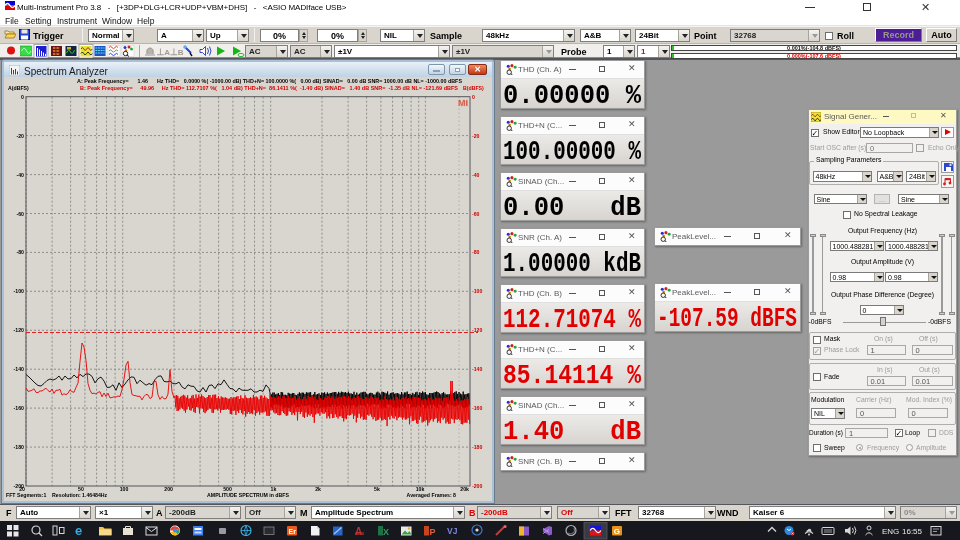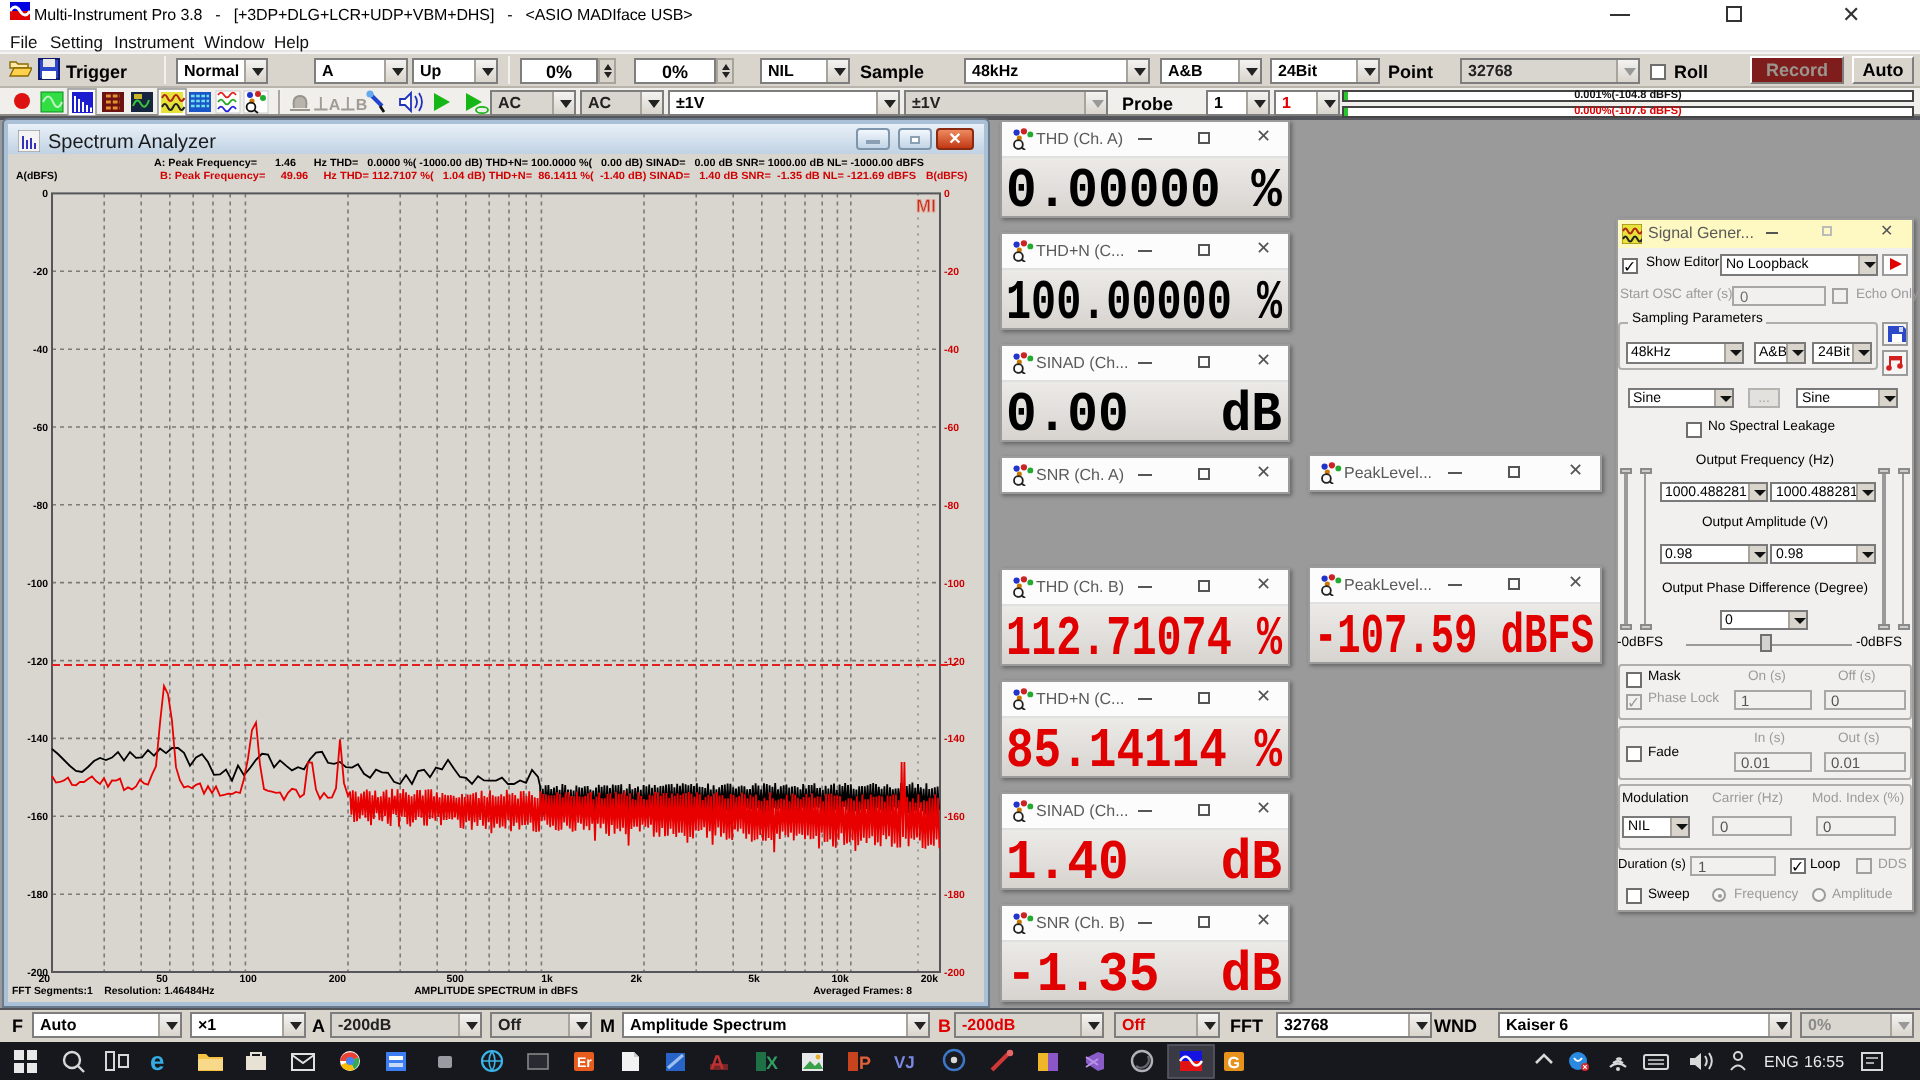--- a/index.html
+++ b/index.html
@@ -70,21 +70,21 @@
 <div class="spin" style="left:317px;top:29px;width:41px;height:13px;line-height:12px">0%<span class="ud"></span></div>
 <div class="cb " style="left:380px;top:29px;width:45px;height:13px">NIL<span class="ar"></span></div>
 <div class="lbl" style="left:430px;top:31px">Sample</div>
 <div class="cb " style="left:482px;top:29px;width:93px;height:13px">48kHz<span class="ar"></span></div>
 <div class="cb " style="left:580px;top:29px;width:51px;height:13px">A&amp;B<span class="ar"></span></div>
 <div class="cb " style="left:635px;top:29px;width:55px;height:13px">24Bit<span class="ar"></span></div>
 <div class="lbl" style="left:694px;top:31px">Point</div>
 <div class="cb gray dis" style="left:730px;top:29px;width:90px;height:13px">32768<span class="ar"></span></div>
 <div class="ck" style="left:825px;top:32px"></div>
 <div class="lbl" style="left:837px;top:31px">Roll</div>
-<div class="abs" style="left:875px;top:28px;width:47px;height:14px;background:#7f1d1d;border:1px solid #fff;border-right-color:#7e7e7e;border-bottom-color:#7e7e7e;font-size:9px;font-weight:bold;color:#9a968e;text-align:center;line-height:12px">Record</div>
+<div class="abs" style="left:875px;top:28px;width:47px;height:14px;background:#4c1d95;border:1px solid #fff;border-right-color:#7e7e7e;border-bottom-color:#7e7e7e;font-size:9px;font-weight:bold;color:#9a968e;text-align:center;line-height:12px">Record</div>
 <div class="abs" style="left:926px;top:28px;width:31px;height:14px;background:#d9d5cd;border:1px solid #fff;border-right-color:#7e7e7e;border-bottom-color:#7e7e7e;font-size:9px;font-weight:bold;color:#000;text-align:center;line-height:12px">Auto</div>
 <div class="abs" style="left:0;top:44px;width:960px;height:14px;background:#f0efec;border-bottom:1px solid #8e8a84"></div>
 <div class="abs" style="left:0;top:58px;width:960px;height:2px;background:#55565c"></div>
 
 <svg class="abs" style="left:4px;top:44px" width="276" height="14" viewBox="0 0 276 14">
  <circle cx="7" cy="6.5" r="4" fill="#dd1111"></circle>
  <rect x="16.5" y="2" width="11" height="10" fill="#33dd44" stroke="#0a8a1a" stroke-width="0.5"></rect>
  <path d="M17.5,7 Q20.2,1.5 22.5,7 Q24.8,12 27,7" fill="none" stroke="#bff5c5" stroke-width="1"></path>
  <rect x="30" y="0.5" width="14" height="13.5" fill="#fdfdfd" stroke="#9a9a9a" stroke-width="0.8"></rect>
  <rect x="32" y="2" width="10.5" height="10.5" fill="#1b1bd0"></rect>
@@ -306,20 +306,23 @@
    <circle cx="10" cy="3.5" r="1.6" fill="#22aa33"></circle>
         <circle cx="4" cy="5.5" r="1.4" fill="#cc7700"></circle>
    <circle cx="3.5" cy="9" r="2.4" fill="none" stroke="#222" stroke-width="1"></circle>
         <path d="M5.2,10.7 l2,1.3" stroke="#222" stroke-width="1"></path>
   </svg>
   <span class="tx">SNR (Ch. A)</span>
   <span class="mini" style="left:68px"></span>
   <span class="maxi" style="left:98px"></span>
   <span class="clos" style="left:127px">✕</span>
  </div>
+ <div class="val"><svg width="143" height="30" viewBox="0 0 143 30">
+        <text x="2" y="24" font-family="Liberation Mono" font-size="28" font-weight="bold" fill="#000" textLength="138" lengthAdjust="spacingAndGlyphs" style="white-space:pre">1.00000 kdB</text>
+      </svg></div>
 </div>
 <div class="ddp" style="left:500px;top:283.9px;width:145px">
  <div class="tt">
   <svg style="position:absolute;left:5px;top:3px" width="11" height="11" viewBox="0 0 12 12">
    <circle cx="2.5" cy="2.5" r="1.7" fill="#2233cc"></circle>
         <circle cx="6.5" cy="1.8" r="1.7" fill="#cc2222"></circle>
    <circle cx="10" cy="3.5" r="1.6" fill="#22aa33"></circle>
         <circle cx="4" cy="5.5" r="1.4" fill="#cc7700"></circle>
    <circle cx="3.5" cy="9" r="2.4" fill="none" stroke="#222" stroke-width="1"></circle>
         <path d="M5.2,10.7 l2,1.3" stroke="#222" stroke-width="1"></path>
@@ -379,23 +382,20 @@
    <circle cx="10" cy="3.5" r="1.6" fill="#22aa33"></circle>
         <circle cx="4" cy="5.5" r="1.4" fill="#cc7700"></circle>
    <circle cx="3.5" cy="9" r="2.4" fill="none" stroke="#222" stroke-width="1"></circle>
         <path d="M5.2,10.7 l2,1.3" stroke="#222" stroke-width="1"></path>
   </svg>
   <span class="tx">SNR (Ch. B)</span>
   <span class="mini" style="left:68px"></span>
   <span class="maxi" style="left:98px"></span>
   <span class="clos" style="left:127px">✕</span>
  </div>
- <div class="val"><svg width="143" height="30" viewBox="0 0 143 30">
-        <text x="2" y="24" font-family="Liberation Mono" font-size="28" font-weight="bold" fill="#e00000" textLength="138" lengthAdjust="spacingAndGlyphs" style="white-space:pre">-1.35&nbsp;&nbsp;dB</text>
-      </svg></div>
 </div>
 <div class="ddp" style="left:654px;top:227px;width:147px">
  <div class="tt">
   <svg style="position:absolute;left:5px;top:3px" width="11" height="11" viewBox="0 0 12 12">
    <circle cx="2.5" cy="2.5" r="1.7" fill="#2233cc"></circle>
         <circle cx="6.5" cy="1.8" r="1.7" fill="#cc2222"></circle>
    <circle cx="10" cy="3.5" r="1.6" fill="#22aa33"></circle>
         <circle cx="4" cy="5.5" r="1.4" fill="#cc7700"></circle>
    <circle cx="3.5" cy="9" r="2.4" fill="none" stroke="#222" stroke-width="1"></circle>
         <path d="M5.2,10.7 l2,1.3" stroke="#222" stroke-width="1"></path>

